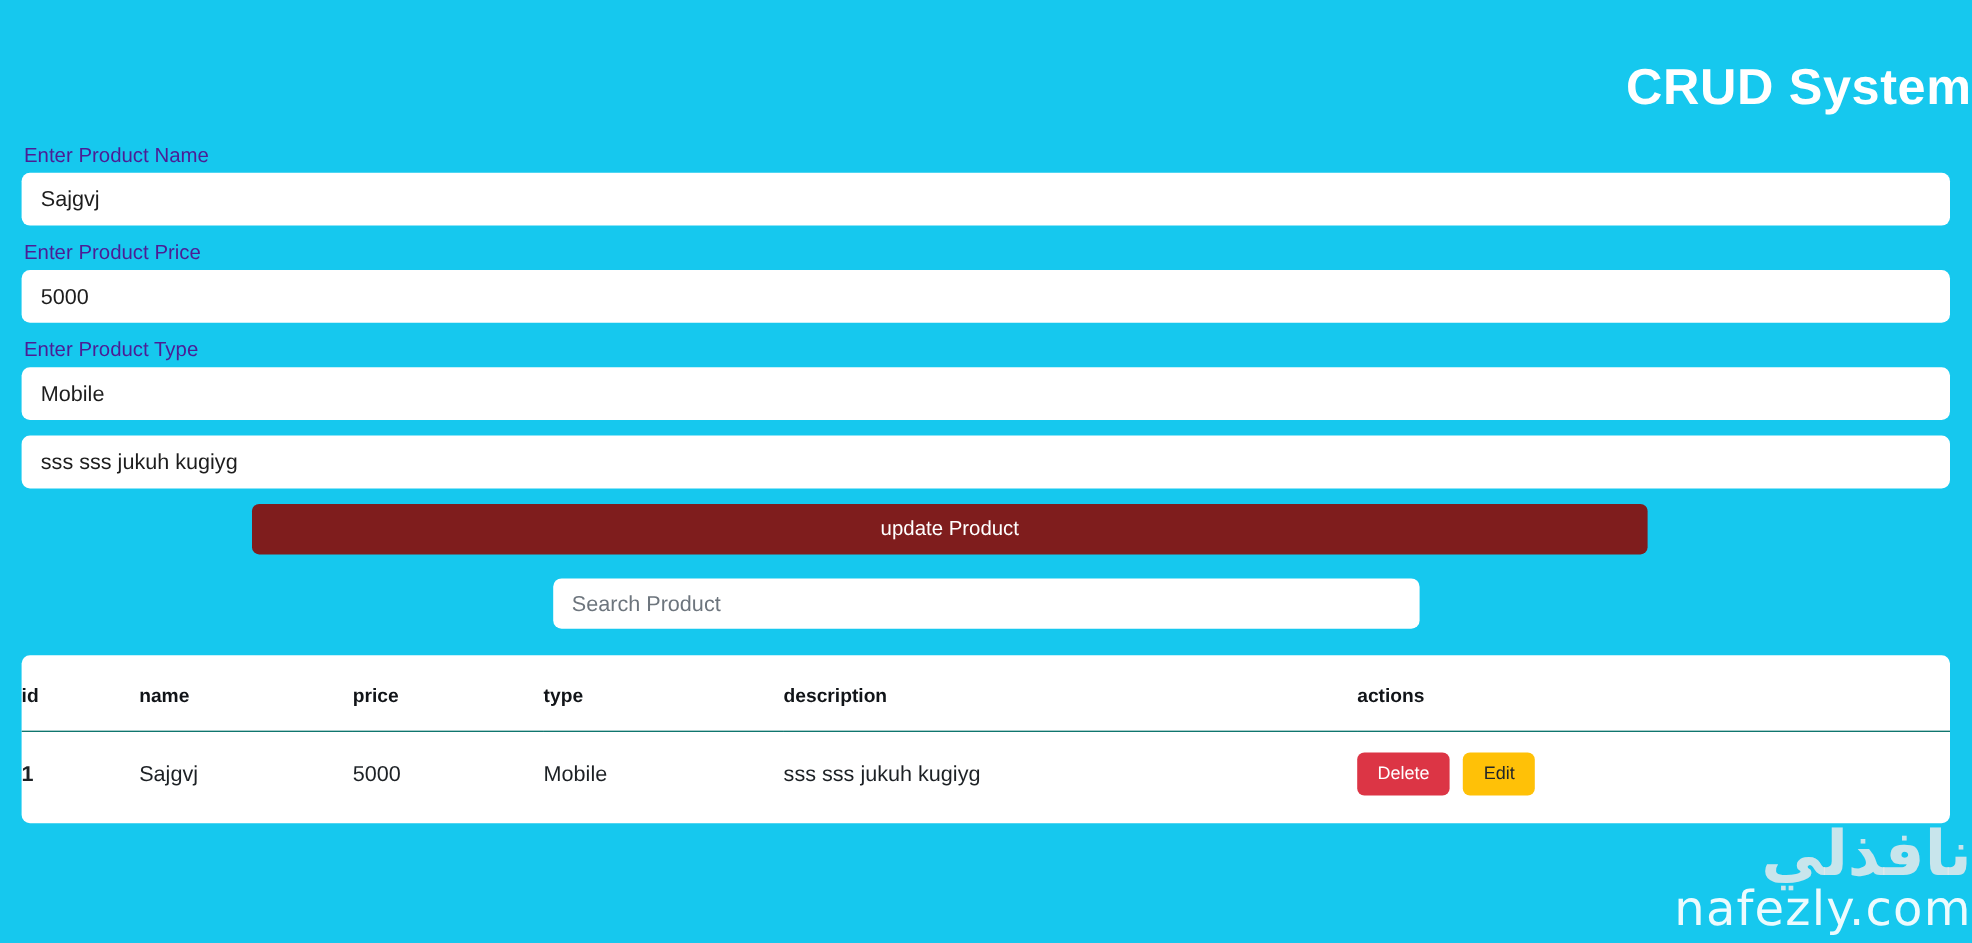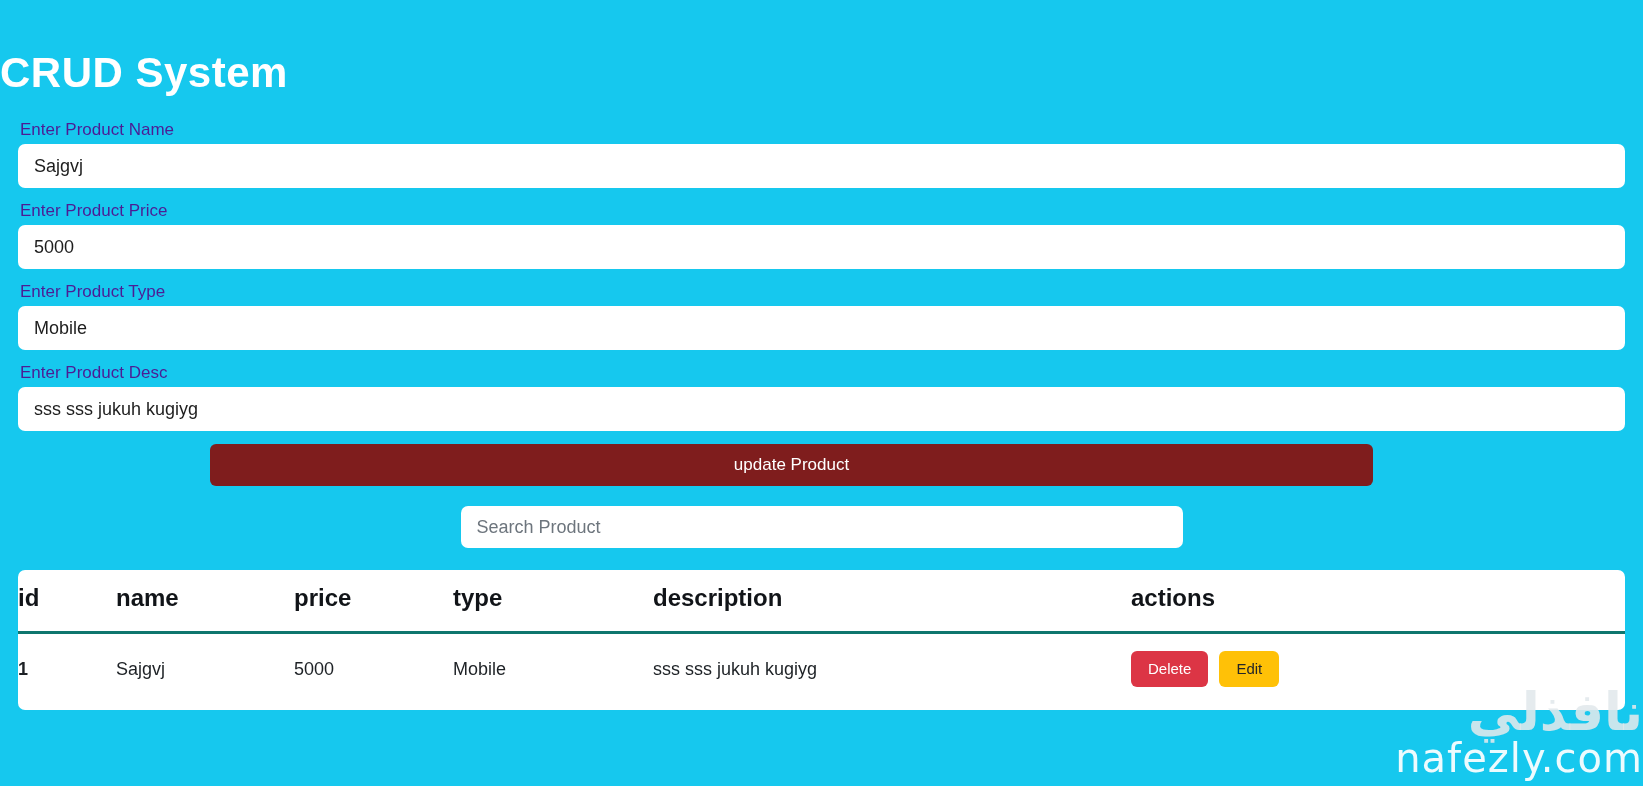--- a/index.html
+++ b/index.html
@@ -7,21 +7,21 @@
   body {
     width: 1643px;
     height: 786px;
     background: #16c8ee;
     font-family: "Liberation Sans", sans-serif;
     overflow: hidden;
     position: relative;
   }
 
   .page-title {
-    text-align: left;
+    text-align: right;
     color: #ffffff;
     font-size: 42px;
     font-weight: bold;
     letter-spacing: 0.5px;
     margin: 0;
     padding-top: 52px;
     line-height: 1;
   }
 
   .form-area {
@@ -99,25 +99,25 @@
     border-radius: 7px;
     overflow: hidden;
   }
   table.products {
     width: 100%;
     border-collapse: collapse;
     table-layout: fixed;
   }
   table.products th {
     text-align: left;
-    font-size: 24px;
+    font-size: 16px;
     font-weight: bold;
     color: #111418;
-    padding: 14px 0 19px 0;
-    border-bottom: 3px solid #0f766e;
+    padding: 26px 0 19px 0;
+    border-bottom: 1px solid #0f766e;
   }
   table.products td {
     text-align: left;
     font-size: 18px;
     color: #1d2125;
     padding: 17px 0 23px 0;
     vertical-align: middle;
   }
   td.col-id, th.col-id { padding-left: 22px; }
   td.col-id { font-weight: bold; }
@@ -177,21 +177,20 @@
 
   <label class="field-label">Enter Product Name</label>
   <input class="text-input" type="text" value="Sajgvj" style="">
 
   <label class="field-label">Enter Product Price</label>
   <input class="text-input" type="text" value="5000" style="">
 
   <label class="field-label">Enter Product Type</label>
   <input class="text-input" type="text" value="Mobile" style="">
 
-  <label class="field-label">Enter Product Desc</label>
   <input class="text-input" type="text" value="sss sss jukuh kugiyg" style="">
 </div>
 
 <div class="update-btn-wrap">
   <button class="update-btn">update Product</button>
 </div>
 
 <div class="search-wrap">
   <input class="search-input" type="text" placeholder="Search Product" style="">
 </div>

